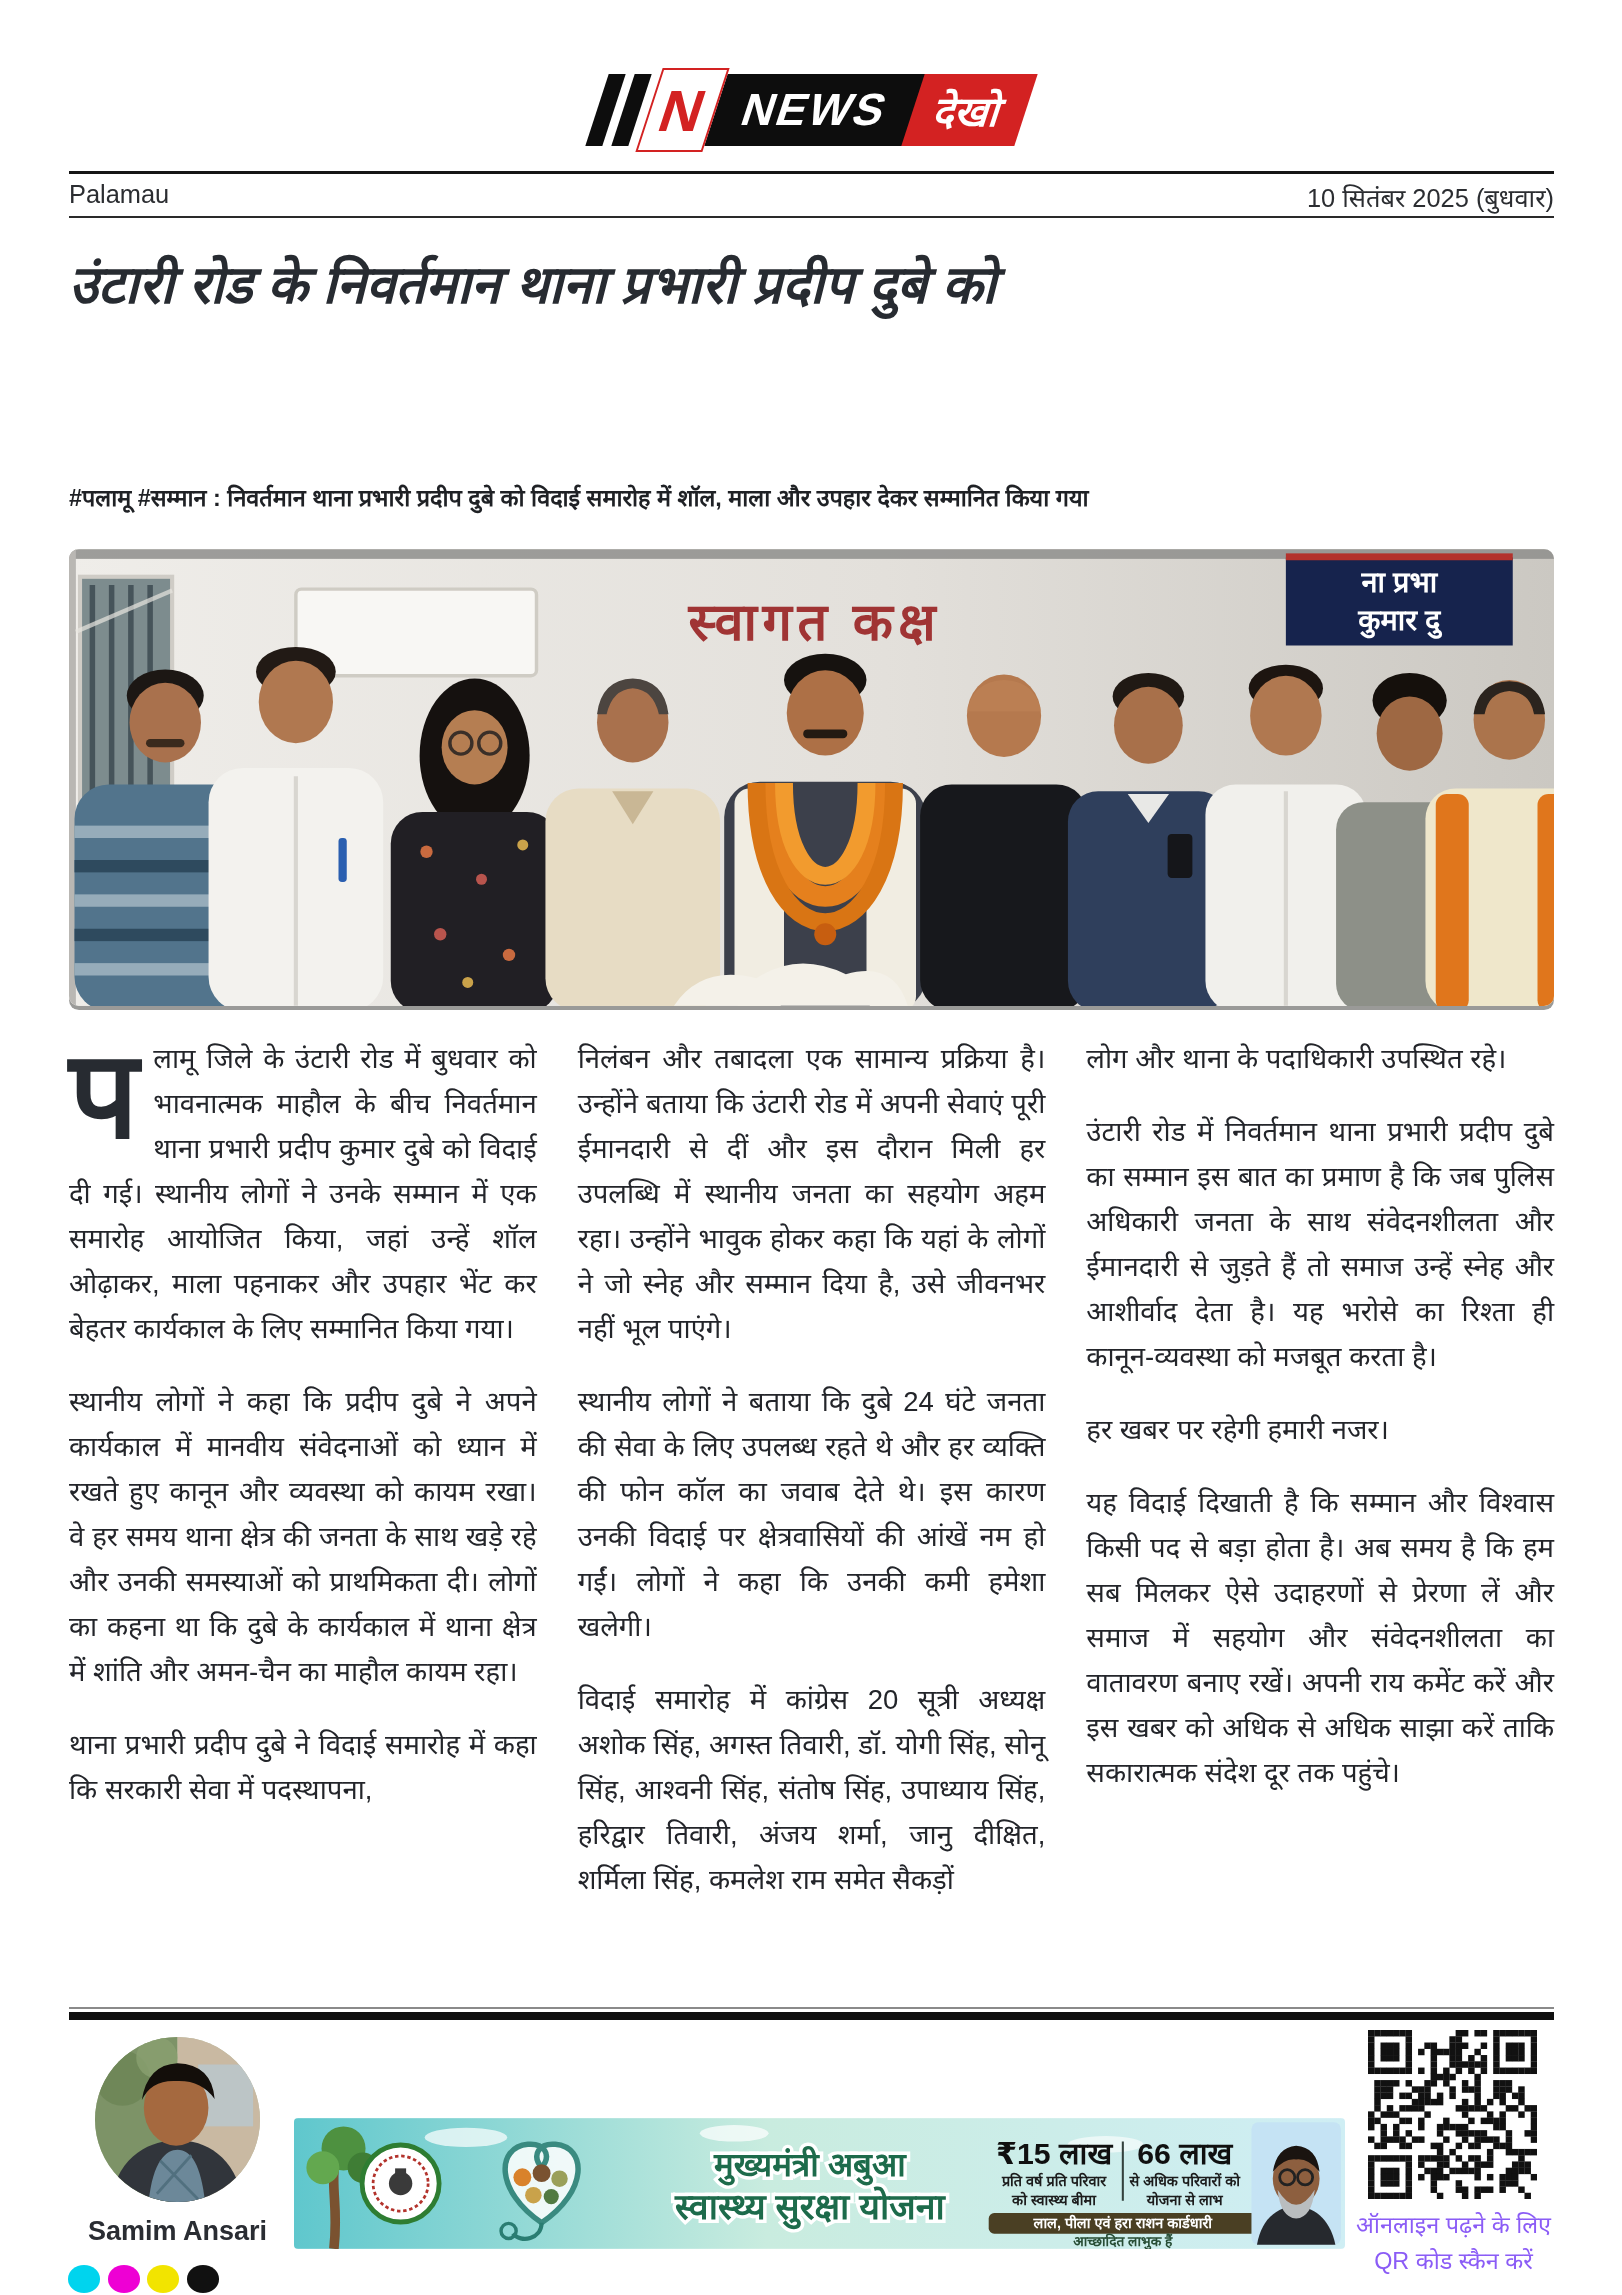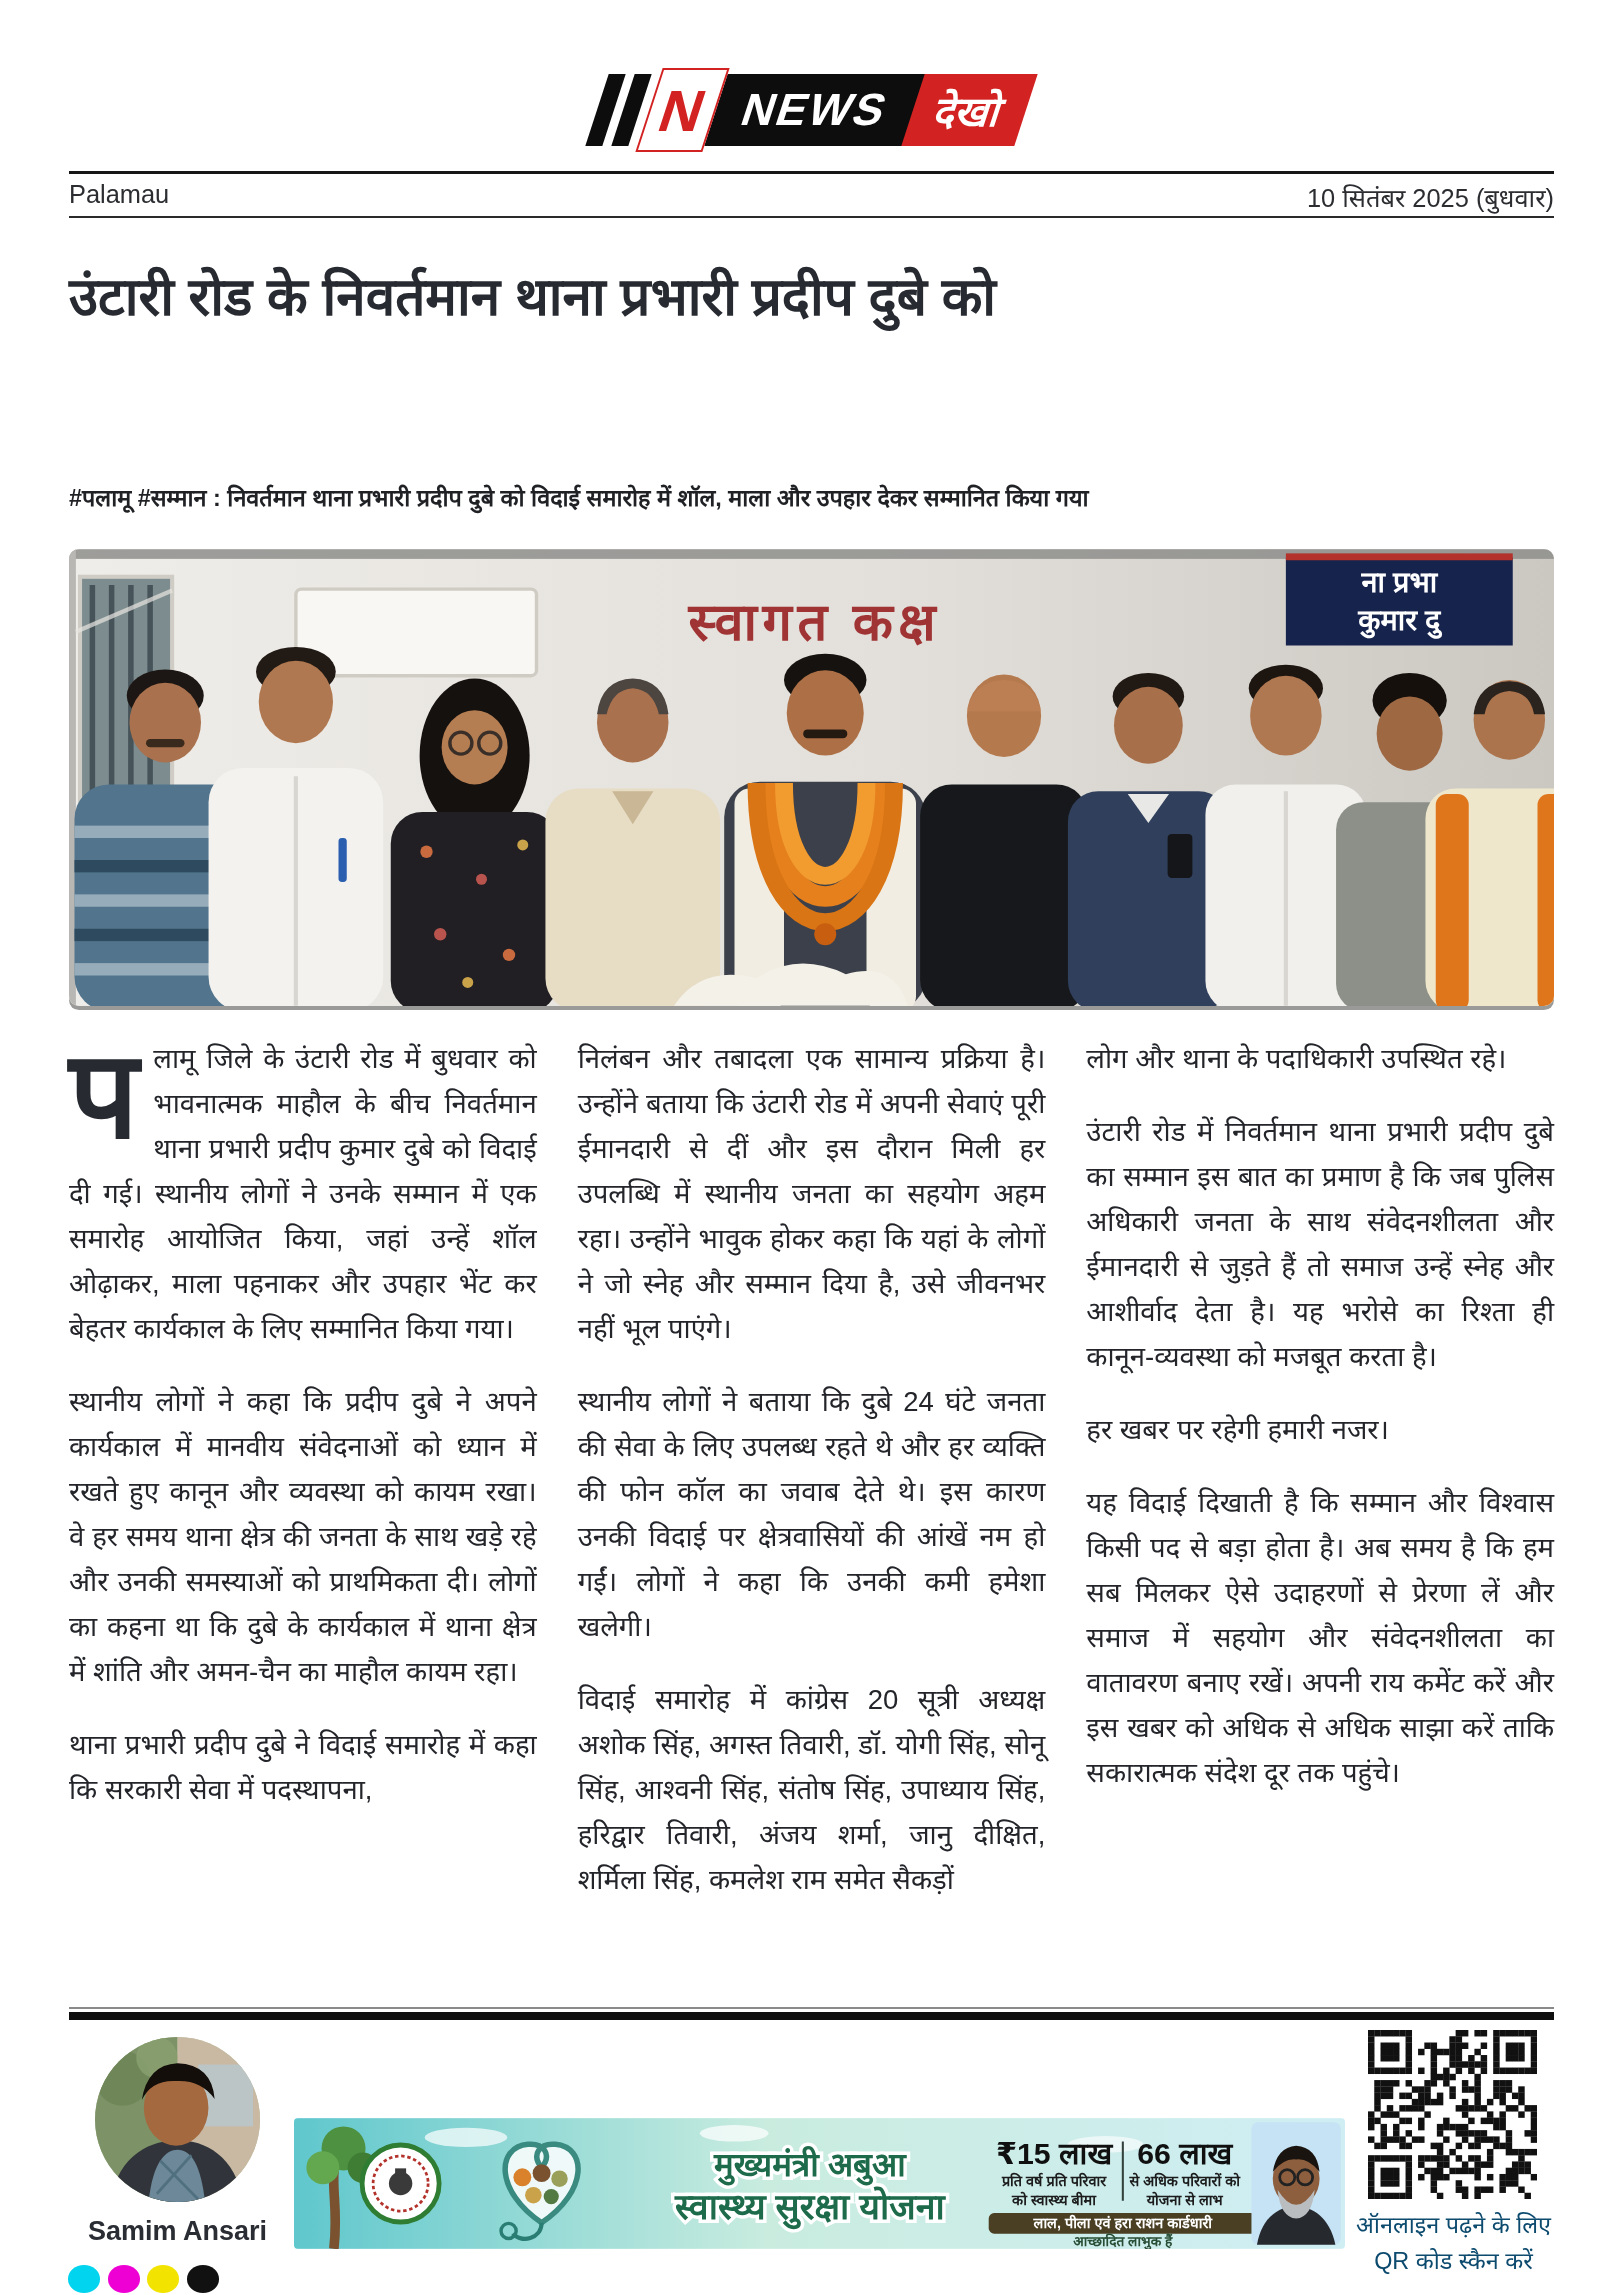--- a/index.html
+++ b/index.html
@@ -18,22 +18,22 @@
   .logo .dekhobox{height:72px;background:#d32222;transform:skewX(-18deg);display:flex;align-items:center;padding:0 23.4px;}
   .logo .dekhobox span{color:#ffffff;font-size:41px;font-weight:800;}
 
   
   .rule-top{position:absolute;top:171px;left:69px;right:69px;border-top:3.4px solid #161616;}
   .dateline{position:absolute;top:180px;left:69px;right:69px;display:flex;justify-content:space-between;
             font-size:25.4px;color:#2b2d31;}
   .rule-bottom{position:absolute;top:216px;left:69px;right:69px;border-top:2.8px solid #2a2a2a;}
 
   
-  .headline{position:absolute;top:250px;left:69px;right:69px;font-size:53px;line-height:93px;
-            font-weight:800;color:#272b31;letter-spacing:0px;}
+  .headline{position:absolute;top:238px;left:69px;right:69px;font-size:53px;line-height:93px;
+            font-weight:800;color:#272b31;letter-spacing:0px;font-style:italic;}
   .subheadline{position:absolute;top:481px;left:69px;right:69px;font-size:23.4px;font-weight:700;color:#1f2125;}
 
   
   .photo{position:absolute;top:549px;left:69px;width:1485px;height:457px;border-radius:10px;overflow:hidden;
          box-shadow:0 4.1px 0 #9a9a98;background:#e5e3df;}
   .photo svg{display:block;}
 
   
   .body-cols{position:absolute;top:1036px;left:69px;right:69px;display:flex;gap:41px;}
   .col{width:468px;font-size:27.5px;line-height:45px;text-align:justify;color:#23252a;}
@@ -43,21 +43,21 @@
   
   .foot-rule-thin{position:absolute;top:2007px;left:69px;right:69px;border-top:2.1px solid #8a8a8a;}
   .foot-rule-thick{position:absolute;top:2012px;left:69px;right:69px;height:7.6px;background:#0f0f0f;}
 
   .author-photo{position:absolute;top:2037px;left:95px;width:165px;height:165px;border-radius:50%;overflow:hidden;background:#b9c4a8;}
   .author-name{position:absolute;top:2216px;left:26px;width:303px;text-align:center;font-size:27px;font-weight:700;color:#2a2d33;}
 
   .ad-banner{position:absolute;top:2071px;left:294px;width:1051px;height:131px;border-radius:4.1px;overflow:hidden;margin-top:47px;}
 
   .qr-box{position:absolute;top:2030px;left:1368px;width:169px;height:169px;background:#ffffff;}
-  .qr-caption{position:absolute;top:2207px;left:1300px;width:307px;text-align:center;font-size:23.4px;line-height:36px;color:#0c4a6e;}
+  .qr-caption{position:absolute;top:2207px;left:1300px;width:307px;text-align:center;font-size:23.4px;line-height:36px;color:#8b5cf6;}
 
   .cmyk{position:absolute;top:2265px;left:68px;display:flex;gap:7.6px;}
   .cmyk .dot{width:32px;height:27.5px;border-radius:50%;}
 </style>
 </head>
 <body>
 
 <div class="page">
 
   <div class="logo-row">

